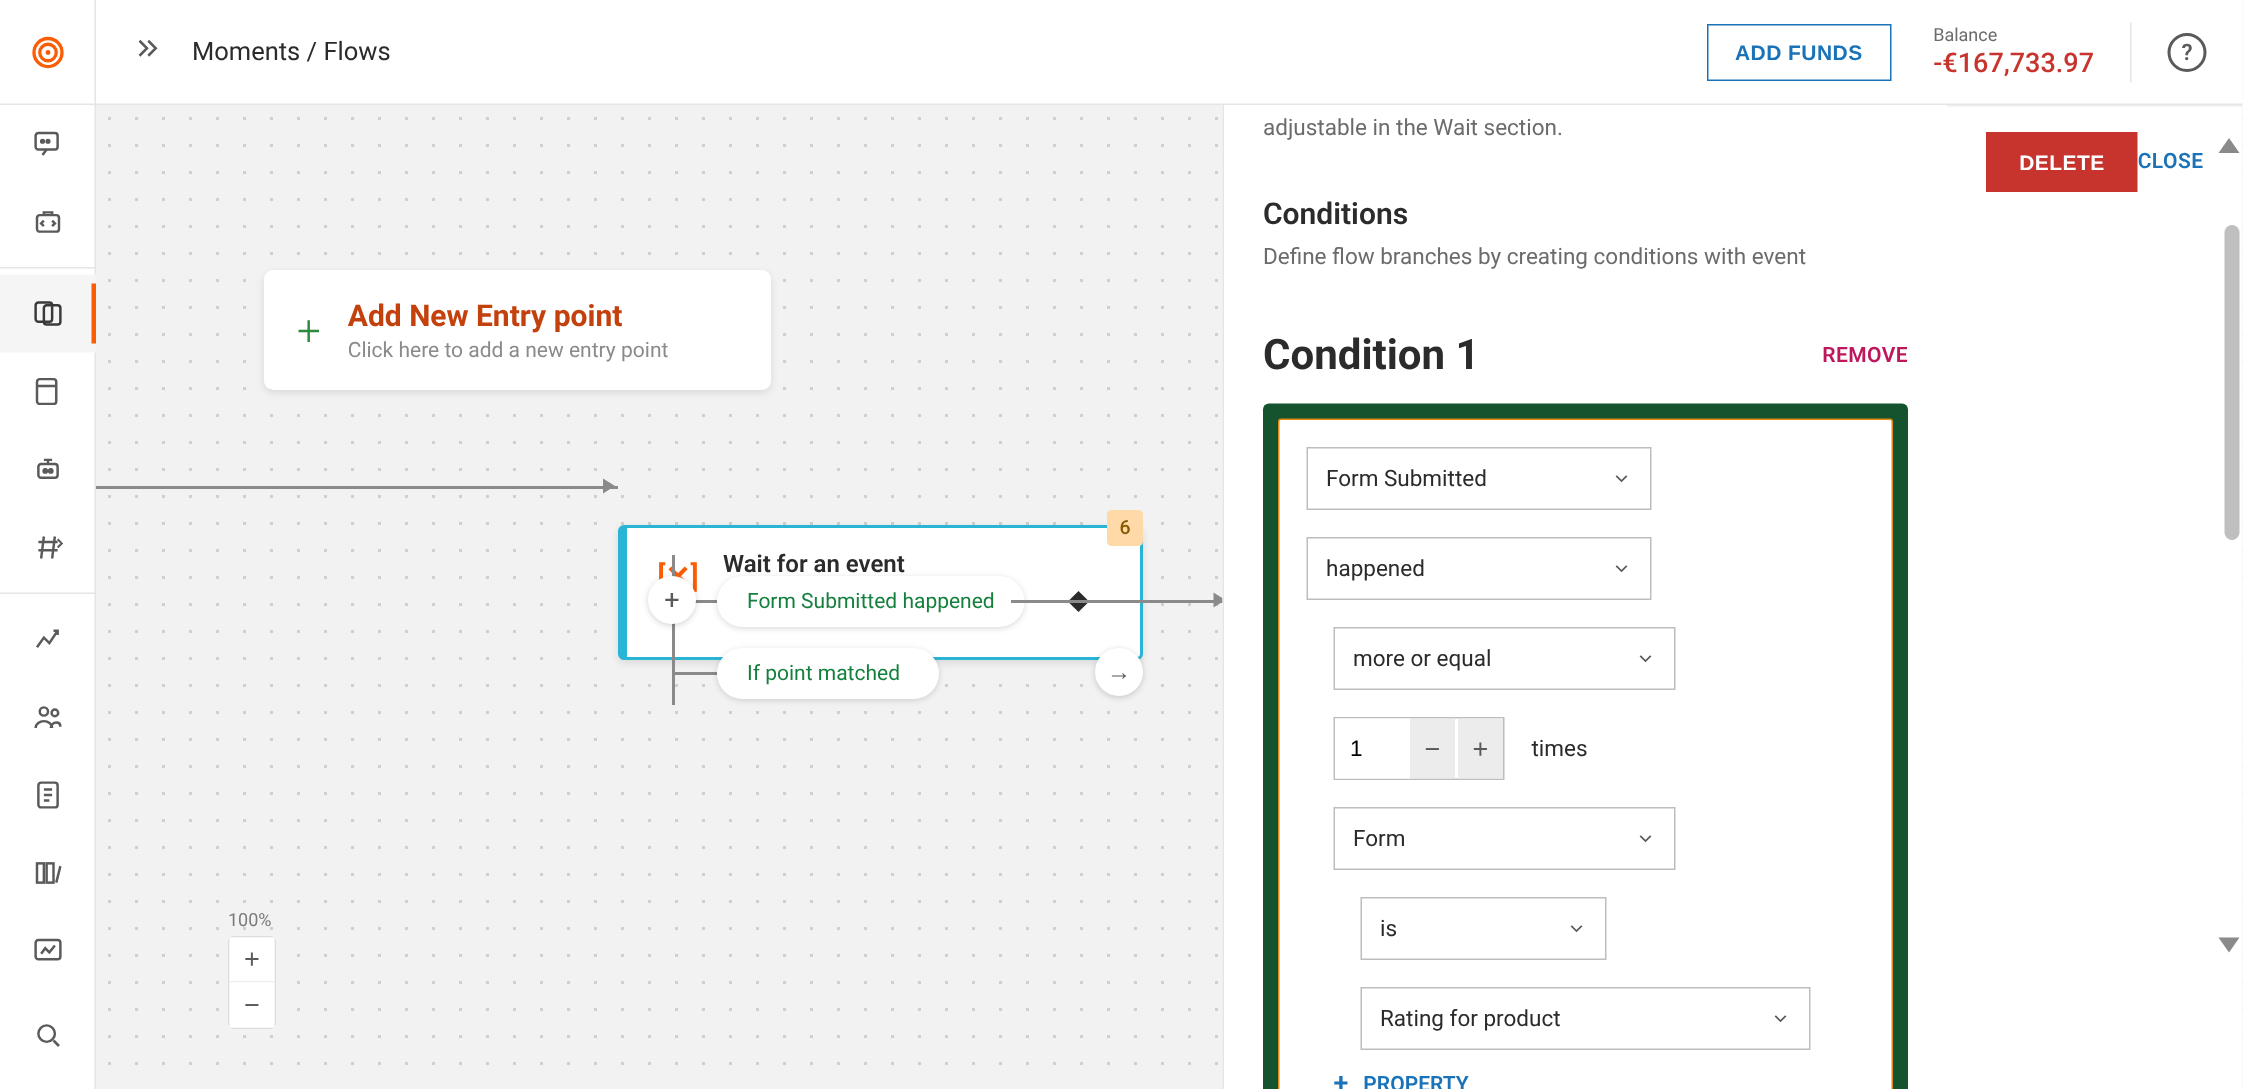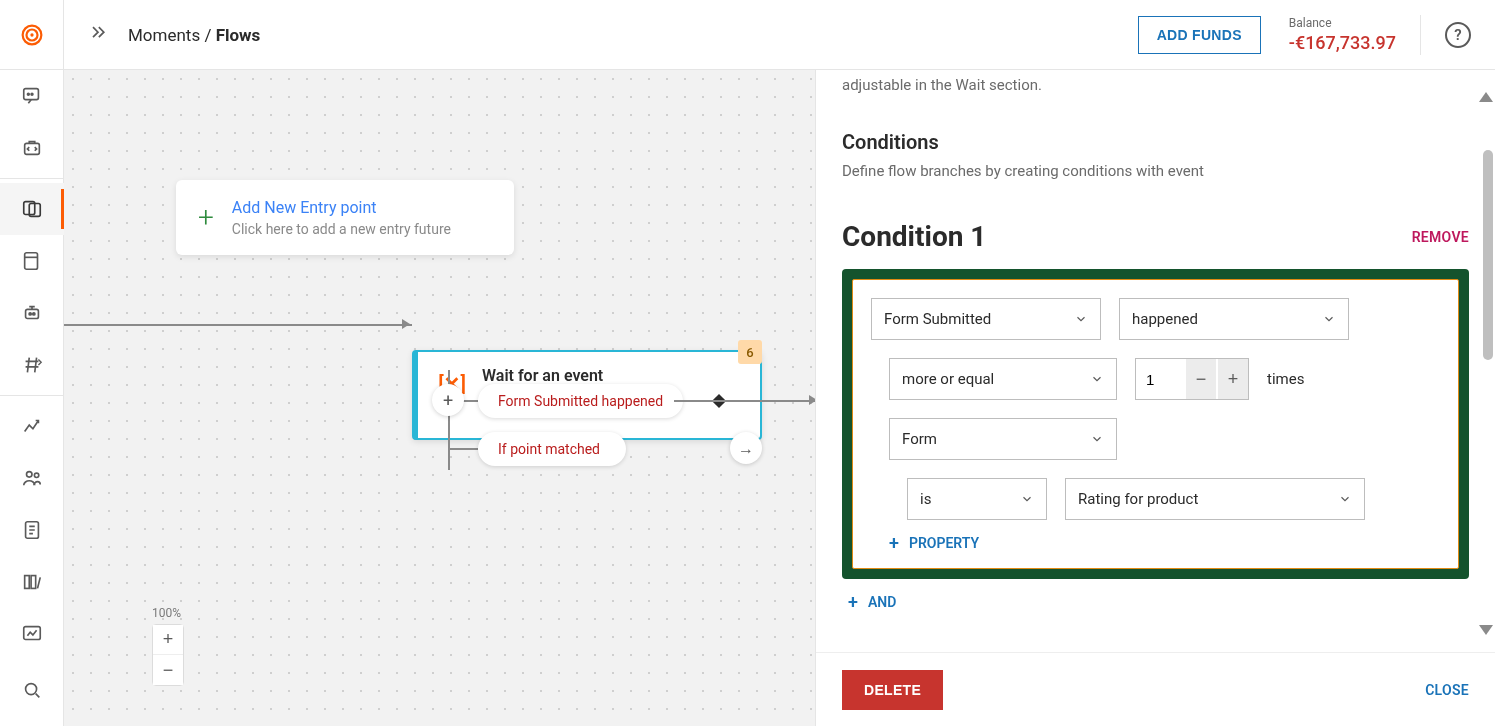--- a/index.html
+++ b/index.html
@@ -36,21 +36,21 @@
   .rail-item svg, .rail-logo svg { width:22px; height:22px; }
 
   
   .topbar {
     position:absolute; left:64px; right:0; top:0; height:70px;
     background:#fff; border-bottom:1px solid #e5e5e5;
     display:flex; align-items:center; padding:0 24px; z-index:9;
   }
   .topbar .expand { margin-right:20px; cursor:pointer; color:#5a5a5a; }
   .breadcrumb { font-size:17px; color:#2b2b2b; }
-  .breadcrumb .crumb-current { font-weight:700;margin-top:28px; }
+  .breadcrumb .crumb-current { font-weight:400;margin-top:28px; }
   .topbar-spacer { flex:1; }
   .add-funds {
     border:1px solid #1a73b8; color:#1a73b8; background:#fff;
     font-weight:600; font-size:14px; padding:10px 18px; cursor:pointer;
     letter-spacing:.3px;
   }
   .balance { margin-left:28px; }
   .balance-label { font-size:12px; color:#6b6b6b; }
   .balance-value { font-size:18px; color:#c7342e; font-weight:500; margin-top:2px; }
   .topbar-divider { width:1px; height:40px; background:#e5e5e5; margin:0 24px; }
@@ -65,21 +65,21 @@
   }
 
   
   .card {
     position:absolute; background:#fff; border-radius:6px;
     box-shadow:0 2px 6px rgba(0,0,0,.10);
     display:flex; align-items:center; padding:18px 22px;
   }
   .entry-card { left:112px; top:110px; width:338px; }
   .entry-card .plus { color:#2e8b3d; font-size:28px; font-weight:300; margin-right:18px; }
-  .entry-title { font-size:16px; font-weight:400; color:#3b82f6; }
+  .entry-title { font-size:20px; font-weight:700; color:#c2410c; }
   .entry-sub { font-size:14px; color:#8a8a8a; margin-top:4px; }
 
   
   .wait-node {
     position:absolute; left:348px; top:280px; width:350px; height:90px;
     background:#fff; border:2px solid #29b6d6; border-radius:4px;
     border-left-width:6px;
     box-shadow:0 2px 6px rgba(0,0,0,.10);
     display:flex; align-items:flex-start; padding:14px 16px;
   }
@@ -97,21 +97,21 @@
 
   
   .branch-plus {
     position:absolute; width:32px; height:32px; border-radius:50%; background:#fff;
     box-shadow:0 1px 4px rgba(0,0,0,.18); display:flex; align-items:center; justify-content:center;
     cursor:pointer; font-size:18px; color:#5a5a5a;
   }
   .pill {
     position:absolute; background:#fff; border-radius:18px; height:34px;
     box-shadow:0 1px 4px rgba(0,0,0,.15); display:flex; align-items:center;
-    padding:0 20px; font-size:14px; color:#b91c1c; cursor:pointer;
+    padding:0 20px; font-size:14px; color:#15803d; cursor:pointer;
   }
   .arrow-btn {
     position:absolute; width:32px; height:32px; border-radius:50%; background:#fff;
     box-shadow:0 1px 4px rgba(0,0,0,.18); display:flex; align-items:center; justify-content:center;
     font-size:16px; color:#5a5a5a; cursor:pointer;
   }
   .diamond {
     position:absolute; width:10px; height:10px; background:#2b2b2b; transform:rotate(45deg);
   }
   .edge-stub {
@@ -131,21 +131,21 @@
   .zoom { position:absolute; left:88px; bottom:40px; }
   .zoom-label { font-size:12px; color:#7a7a7a; margin-bottom:4px; }
   .zoom-btns { display:flex; flex-direction:column; background:#fff; border:1px solid #dcdcdc; border-radius:4px; }
   .zoom-btns button { width:30px; height:30px; background:#fff; border:none; color:#5a5a5a; font-size:18px; cursor:pointer; }
   .zoom-btns button:first-child { border-bottom:1px solid #eee; }
 
   
   .panel {
     position:absolute; right:0; top:70px; bottom:0; width:680px;
     background:#fff; border-left:1px solid #e5e5e5;
-    display:flex; flex-direction:column;
+    display:flex; flex-direction:row;
   }
   .panel-scroll {
     flex:1; overflow:hidden; position:relative; padding:0 0 0 0;
   }
   .panel-inner { padding:0 26px 20px 26px; }
   .wait-note { font-size:15px; color:#6b6b6b; margin-top:6px; }
   .cond-heading { font-size:20px; font-weight:600; margin-top:36px; }
   .cond-sub { font-size:15px; color:#6b6b6b; margin-top:8px; }
   .cond-row { display:flex; align-items:center; justify-content:space-between; margin-top:40px; }
   .cond-title { font-size:28px; font-weight:700; }
@@ -302,21 +302,21 @@
   <div class="topbar-divider"></div>
   <div class="help-icon">?</div>
 </div>
 
 <div class="canvas">
 
   <div class="card entry-card">
     <span class="plus">+</span>
     <div>
       <div class="entry-title">Add New Entry point</div>
-      <div class="entry-sub">Click here to add a new entry future</div>
+      <div class="entry-sub">Click here to add a new entry point</div>
     </div>
   </div>
 
   <div class="conn-h" style="left:0; top:254px; width:348px;"></div>
   <div class="conn-arrow" style="left:338px; top:249px;"></div>
 
   <div class="wait-node">
     <div class="wait-badge">6</div>
     <div class="node-icon">[✕]</div>
     <div>
@@ -403,21 +403,21 @@
           <div class="row indent1">
             <div class="sel" style="width:228px;">
               <span>Form</span>
               <svg class="chev" viewBox="0 0 24 24" fill="none" stroke="#5a5a5a" stroke-width="2">
                   <path d="M6 9l6 6 6-6"></path>
                 </svg>
             </div>
           </div>
 
           <div class="row indent2" style="margin-bottom:14px;">
-            <div class="sel" style="width:140px;">
+            <div class="sel" style="width:164px;">
               <span>is</span>
               <svg class="chev" viewBox="0 0 24 24" fill="none" stroke="#5a5a5a" stroke-width="2">
                   <path d="M6 9l6 6 6-6"></path>
                 </svg>
             </div>
             <div class="sel" style="width:300px;">
               <span>Rating for product</span>
               <svg class="chev" viewBox="0 0 24 24" fill="none" stroke="#5a5a5a" stroke-width="2">
                   <path d="M6 9l6 6 6-6"></path>
                 </svg>

